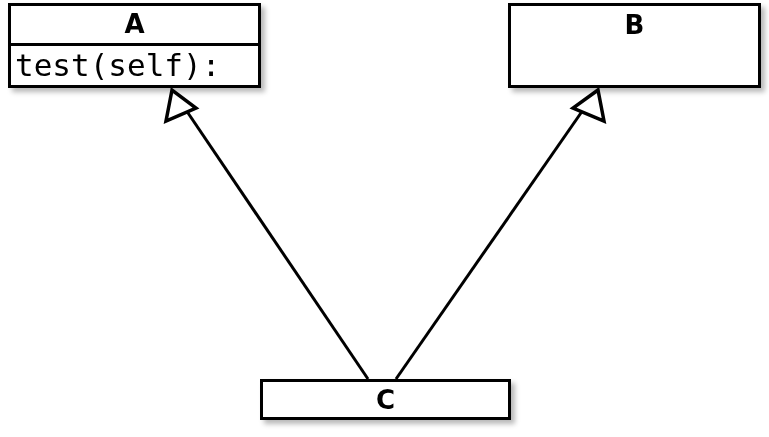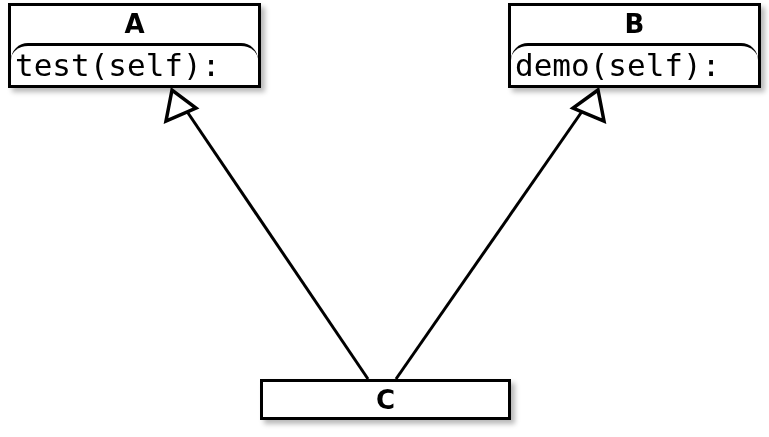--- a/index.html
+++ b/index.html
@@ -36,21 +36,20 @@
   }
   .class-members {
     border-top: 3px solid #000000;
     font-family: "DejaVu Sans Mono", "Liberation Mono", monospace;
     color: #000000;
     display: flex;
     align-items: center;
     padding-left: 4px;
     box-sizing: border-box;
     white-space: pre;
-    border-radius: 17px;
   }
   
   #class-a {
     left: 8px;
     top: 3px;
     width: 253px;
     height: 85px;
   }
   #class-a .class-name { height: 38px; font-size: 26px; }
   #class-a .class-members { height: 44px; font-size: 31px; }
@@ -99,20 +98,19 @@
     </g>
   </svg>
 
   <div class="uml-class" id="class-a">
     <div class="class-name">A</div>
     <div class="class-members">test(self):</div>
   </div>
 
   <div class="uml-class" id="class-b">
     <div class="class-name">B</div>
-    <div class="class-members">demo(self):</div>
   </div>
 
   <div class="uml-class" id="class-c">
     <div class="class-name">C</div>
   </div>
 
 </div>
 
 </body></html>

